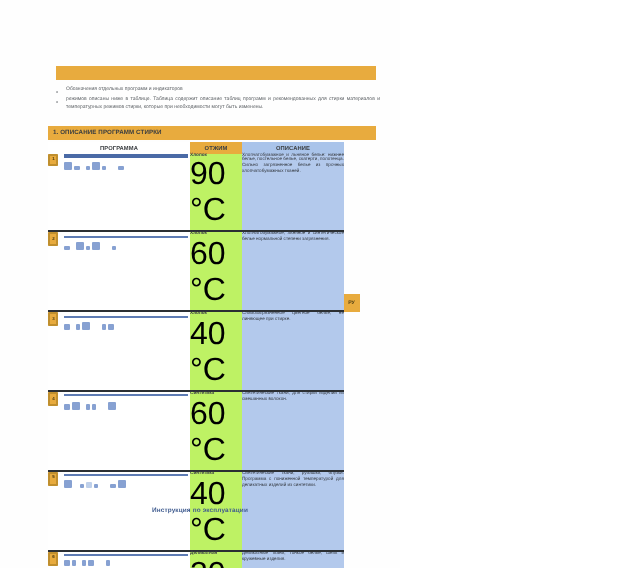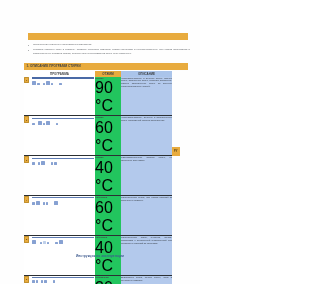--- a/index.html
+++ b/index.html
@@ -68,21 +68,21 @@
 
   .tbl td{
     padding:0;vertical-align:top;
     border-bottom:0.4px solid #2b2f33;
   }
   .cell-diagram{
     background:#ffffff;position:relative;
     padding:0.8px 1px 0.8px 1px;
   }
   .cell-name{
-    background:#22c55e;
+    background:#bef264;
     padding:0.9px 1px 0.9px 1.3px;
   }
   .cell-desc{
     background:#b3c9ec;
     padding:0.9px 1.3px 0.9px 1.3px;
   }
   .nm{
     font-size:2.35px;line-height:2.9px;color:#3f4246;
     font-weight:bold;letter-spacing:0.01px;
   }

